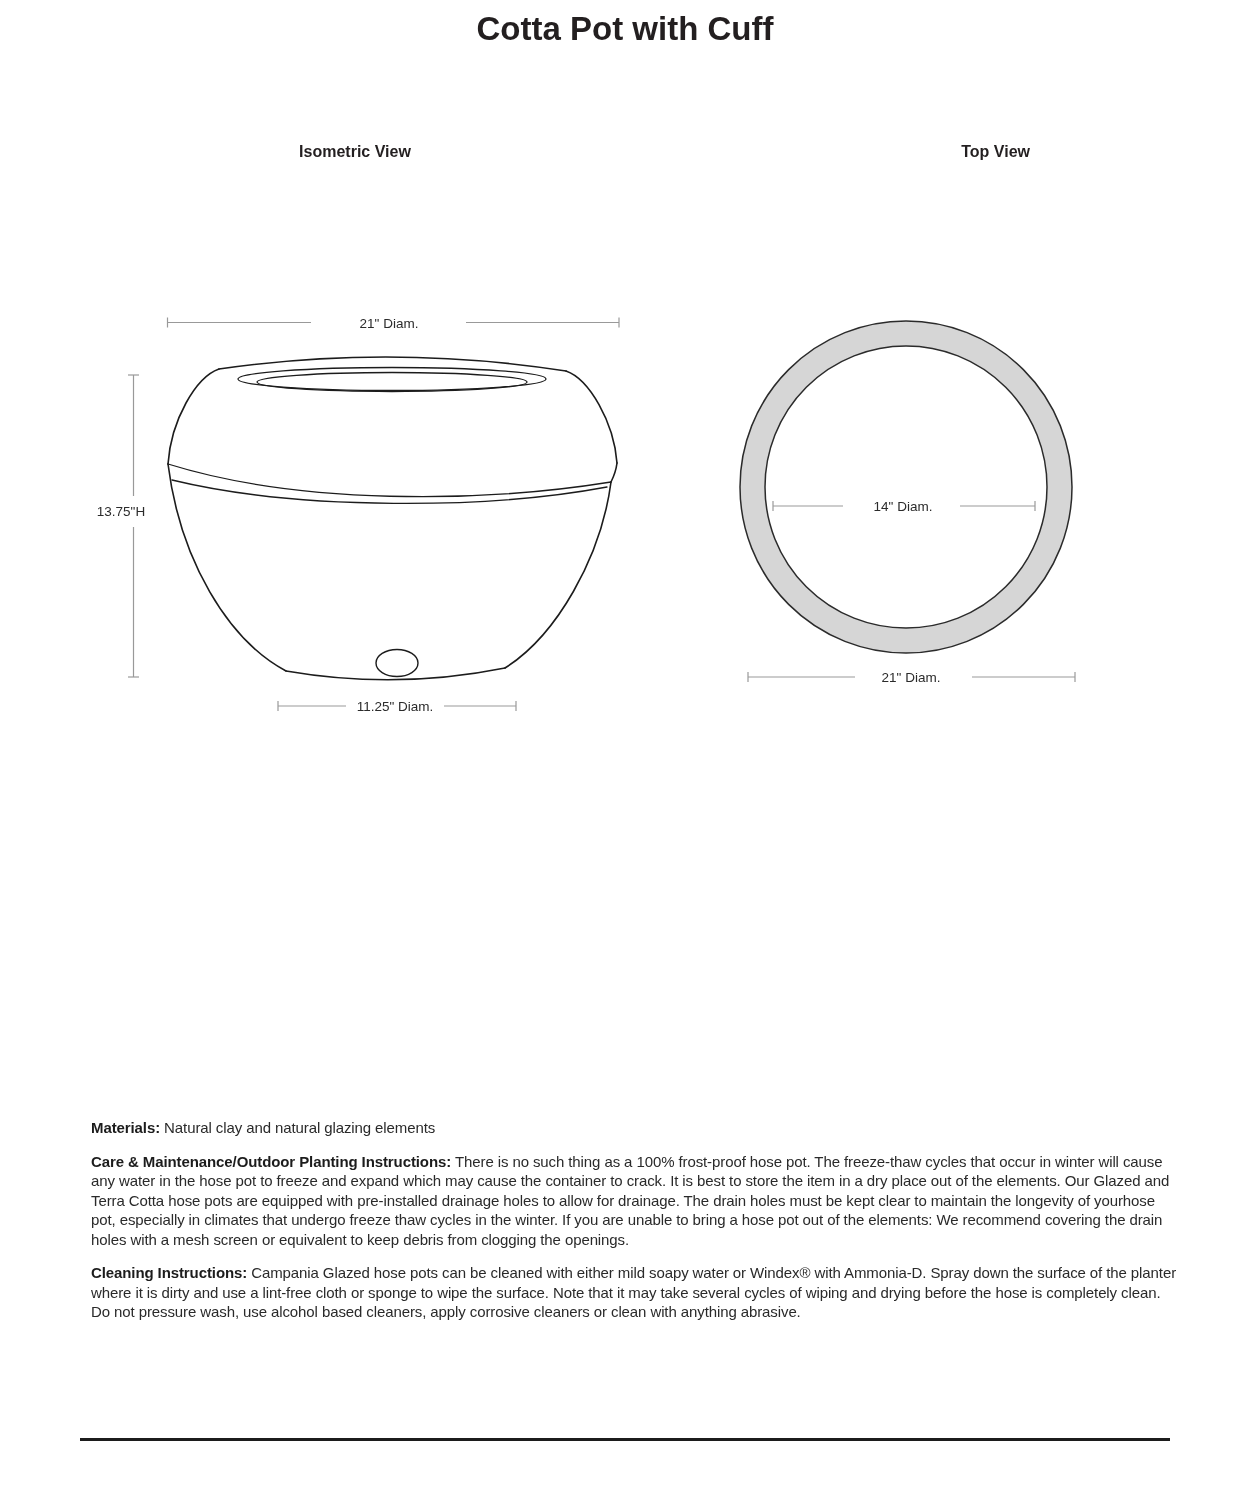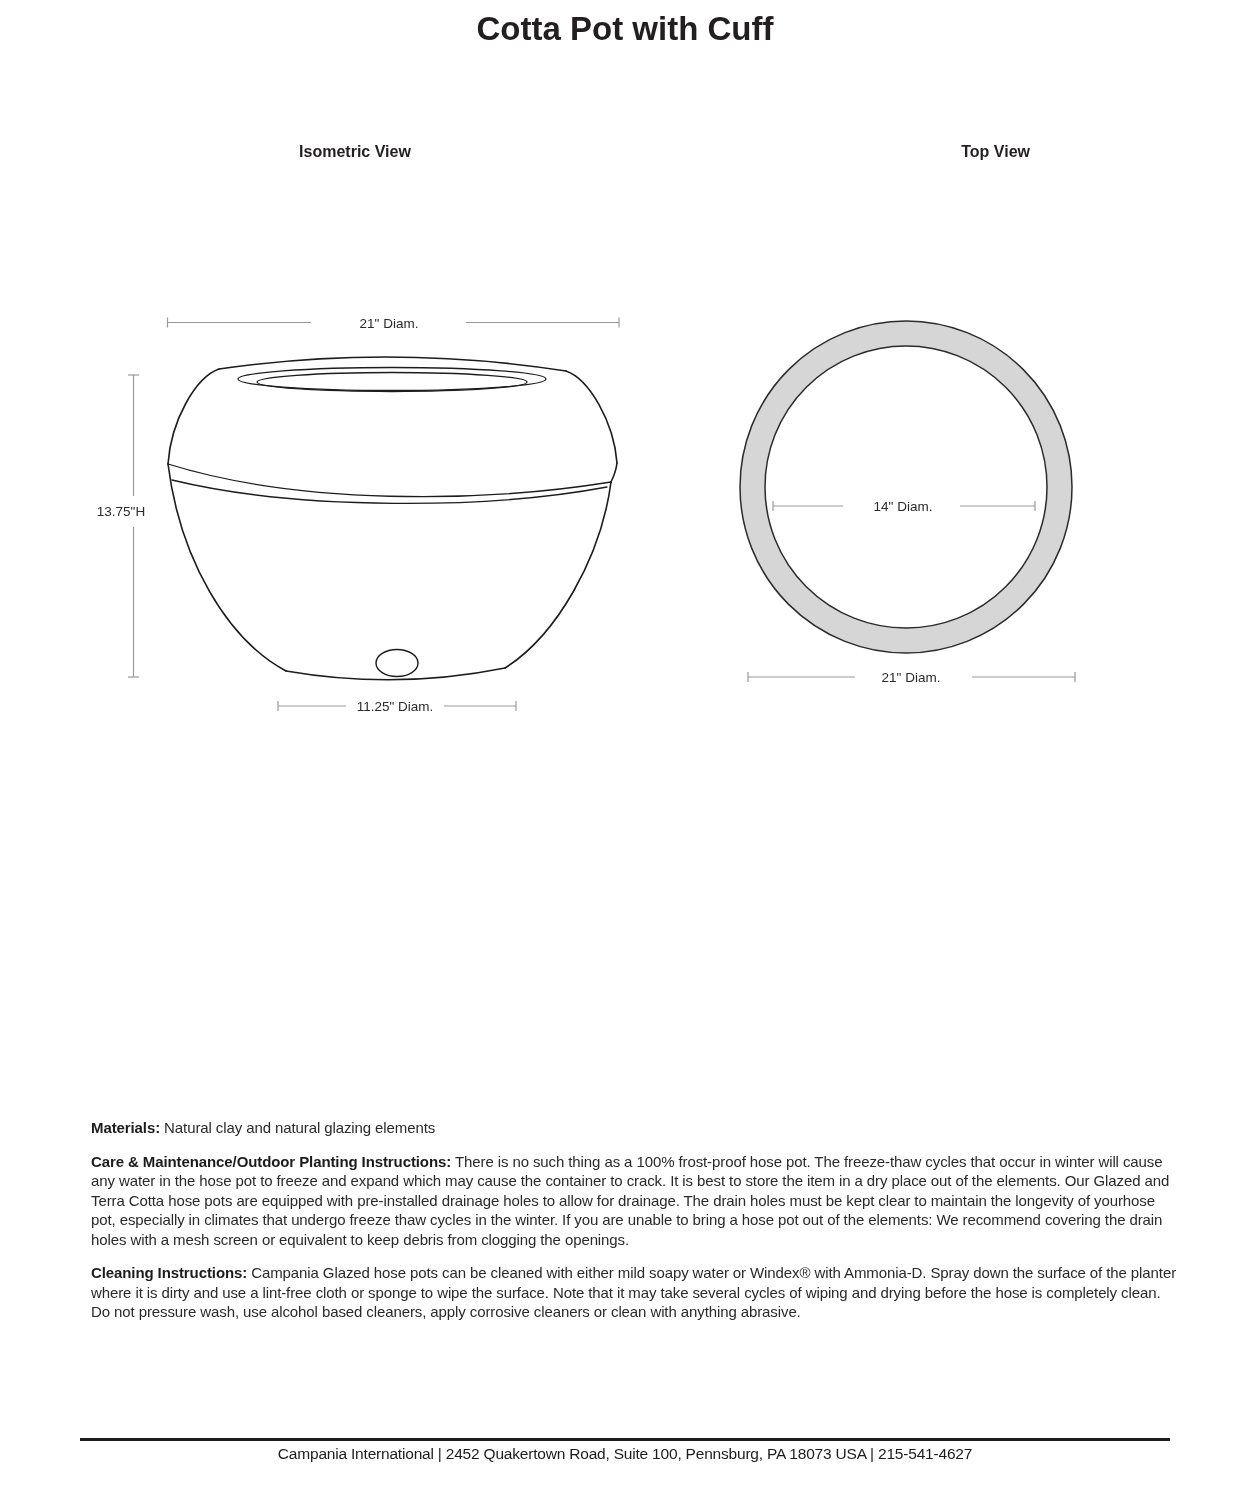--- a/index.html
+++ b/index.html
@@ -152,15 +152,14 @@
     </g>
   </svg>
 
   <div class="copy">
     <p><b>Materials:</b> <span>Natural clay and natural glazing elements</span></p>
     <p><b>Care &amp; Maintenance/Outdoor Planting Instructions:</b> <span>There is no such thing as a 100% frost-proof hose pot. The freeze-thaw cycles that occur in winter will cause any water in the hose pot to freeze and expand which may cause the container to crack. It is best to store the item in a dry place out of the elements. Our Glazed and Terra Cotta hose pots are equipped with pre-installed drainage holes to allow for drainage. The drain holes must be kept clear to maintain the longevity of yourhose pot, especially in climates that undergo freeze thaw cycles in the winter. If you are unable to bring a hose pot out of the elements: We recommend covering the drain holes with a mesh screen or equivalent to keep debris from clogging the openings.</span></p>
     <p><b>Cleaning Instructions:</b> <span>Campania Glazed hose pots can be cleaned with either mild soapy water or Windex® with Ammonia-D. Spray down the surface of the planter where it is dirty and use a lint-free cloth or sponge to wipe the surface. Note that it may take several cycles of wiping and drying before the hose is completely clean. Do not pressure wash, use alcohol based cleaners, apply corrosive cleaners or clean with anything abrasive.</span></p>
   </div>
 
   <div class="footer-rule"></div>
-  <div class="footer-line l1">Campania International | 2452 Quakertown Road, Suite 100, Pennsburg, PA 18073 USA | 215-541-4627</div>
 
 </div>
 
 </body></html>

